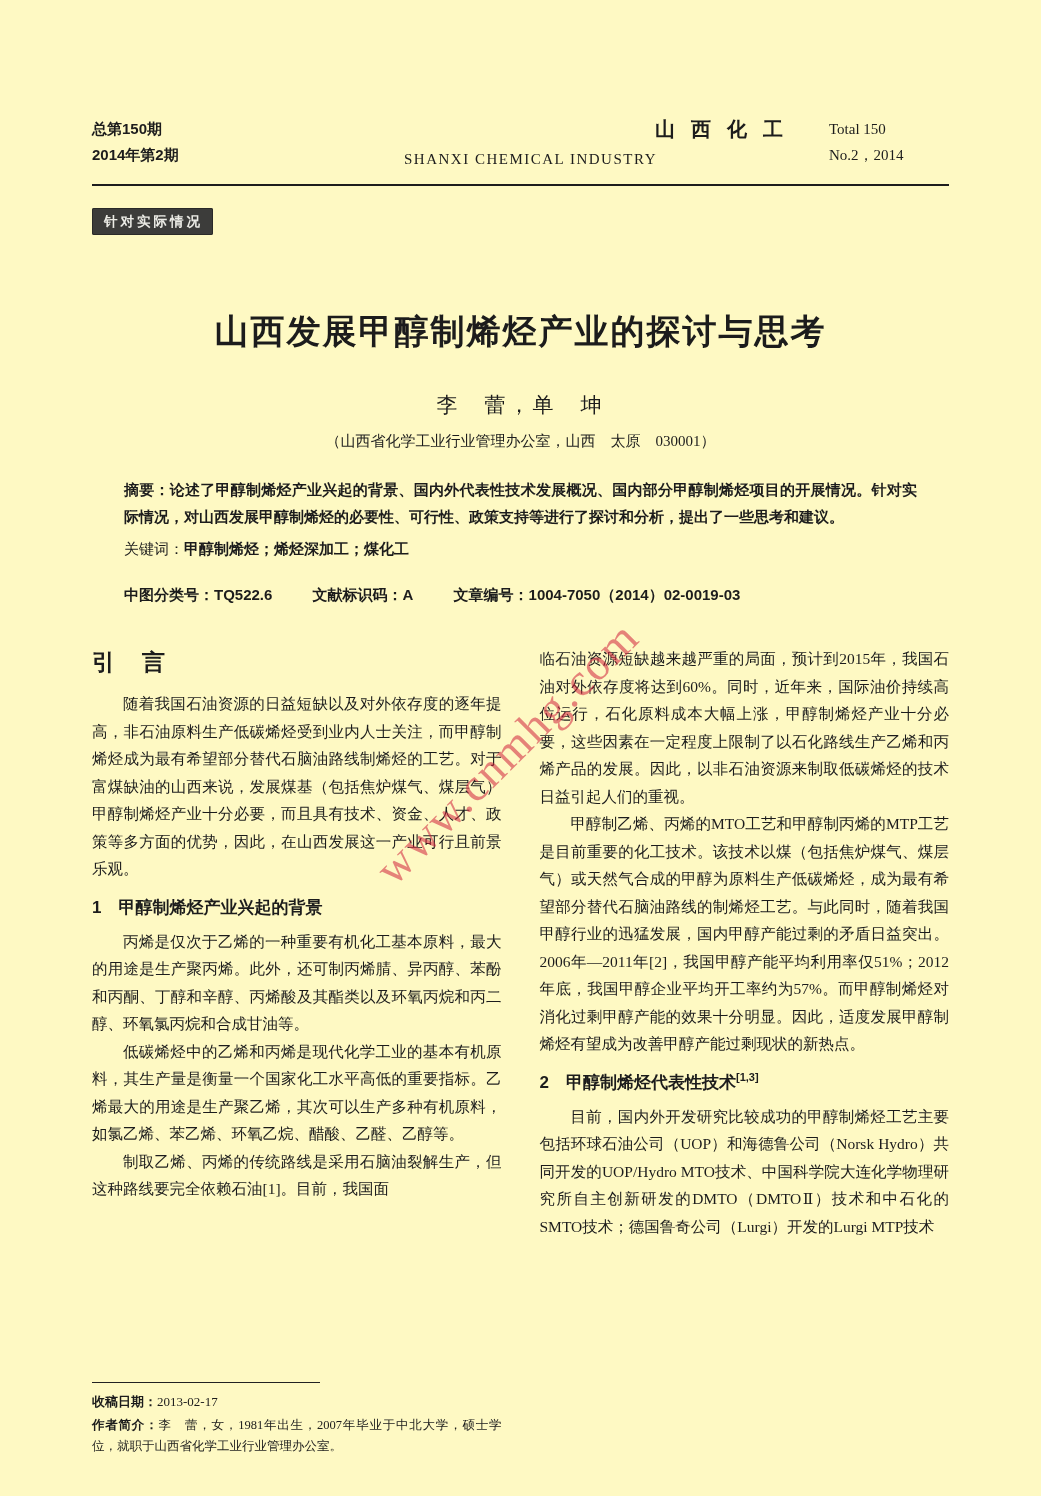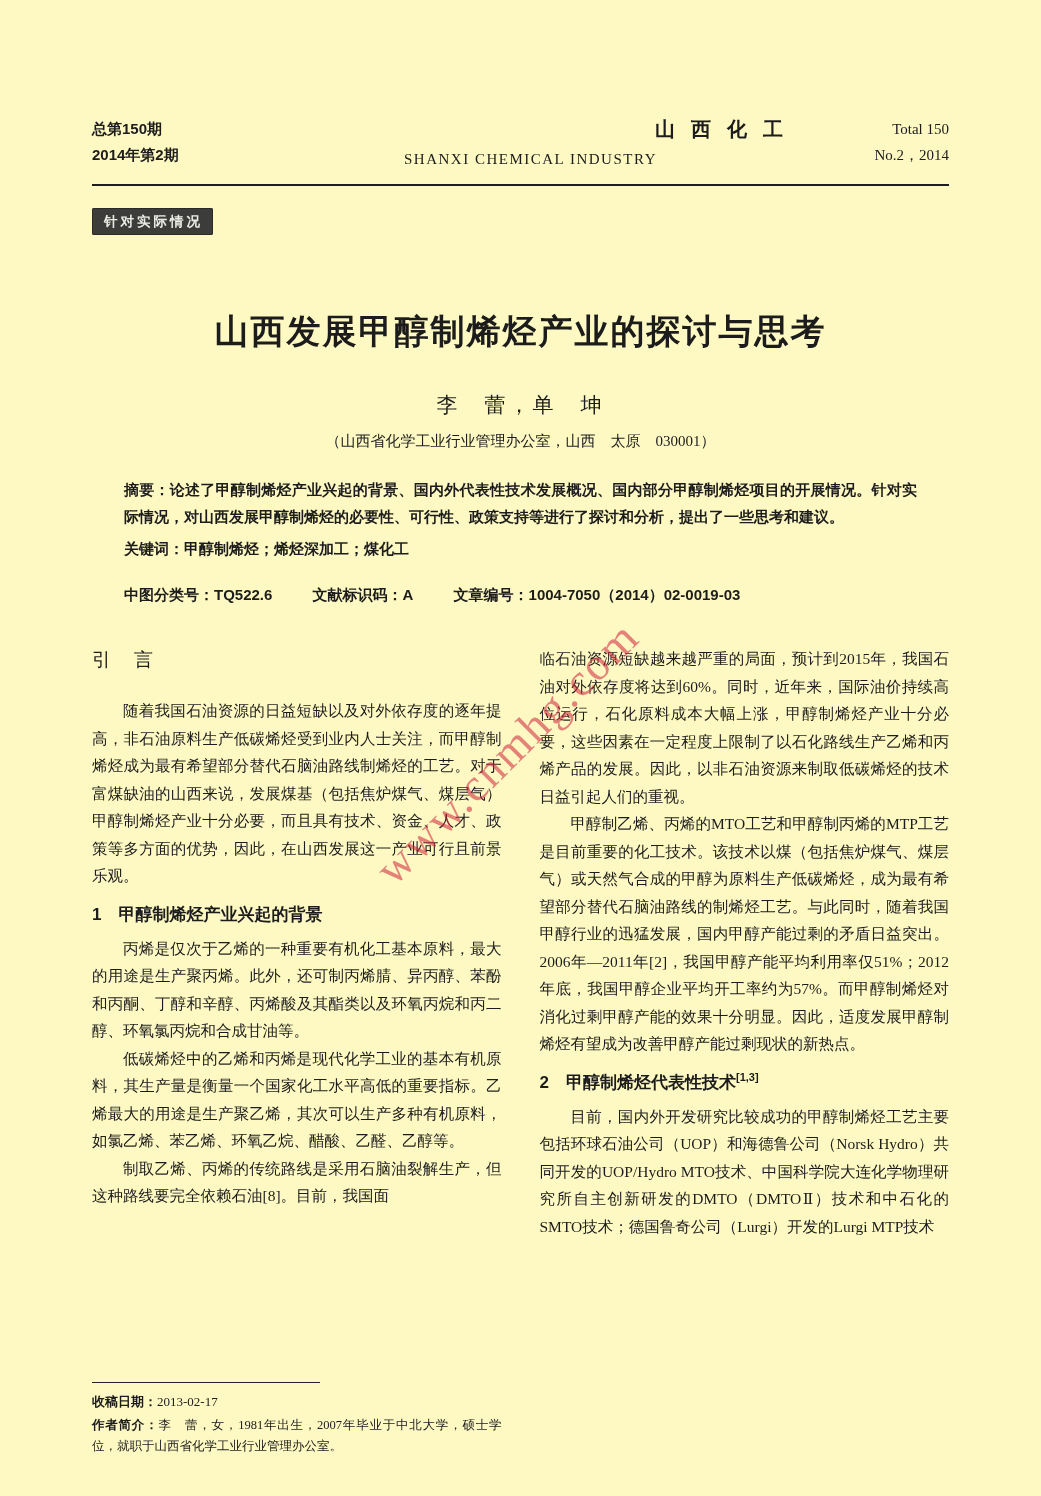--- a/index.html
+++ b/index.html
@@ -15,21 +15,21 @@
     font-family: "Liberation Serif", "DejaVu Serif", serif;
   }
   .content { padding: 116px 92px 0 92px; }
 
   
   .journal-header { display: flex; align-items: flex-start; }
   .jh-left { width: 170px; font-family: "Liberation Sans", "DejaVu Sans", sans-serif; font-weight: 700; font-size: 15px; line-height: 26px; }
   .jh-center { flex: 1; text-align: center; }
   .jh-center .cn { font-family: "Liberation Sans", "DejaVu Sans", sans-serif; font-weight: 700; font-size: 20px; letter-spacing: 16px; margin-left: 16px; text-align: right; }
   .jh-center .en { font-size: 15px; letter-spacing: 1.5px; margin-top: 8px; }
-  .jh-right { width: 150px; font-size: 15px; line-height: 26px; text-align: right; padding-left: 30px; font-family: Liberation Serif, serif; }
+  .jh-right { width: 150px; font-size: 15px; line-height: 26px; text-align: left; padding-left: 30px; font-family: Liberation Serif, serif; }
   .header-rule { height: 2px; background: #1d1d1d; margin-top: 16px; }
 
   
   .badge {
     display: inline-block;
     margin-top: 22px;
     background: #3c3c3a;
     color: #ecece6;
     font-family: "Liberation Sans", "DejaVu Sans", sans-serif;
     font-size: 13.5px;
@@ -49,33 +49,33 @@
     font-size: 34px;
     letter-spacing: 2px;
   }
   .article-authors { margin-top: 36px; text-align: center; font-size: 21px; letter-spacing: 3px; }
   .article-affiliation { margin-top: 13px; text-align: center; font-size: 15px; }
 
   
   .abstract-block { margin: 26px 32px 0 32px; font-size: 15px; line-height: 26.5px; text-align: justify; font-weight: 600; }
   .abstract-block .lbl { font-family: "Liberation Sans", "DejaVu Sans", sans-serif; font-weight: 700; }
   .keywords-line { margin: 6px 32px 0 32px; font-size: 15px; line-height: 26px; font-weight: 600; }
-  .keywords-line .lbl { font-family: "Liberation Sans", "DejaVu Sans", sans-serif; font-weight: 700; }
+  .keywords-line .lbl { font-family: "Liberation Sans", "DejaVu Sans", sans-serif; font-weight: 400; }
   .meta-line { margin: 24px 32px 0 32px; font-family: "Liberation Sans", "DejaVu Sans", sans-serif; font-weight: 700; font-size: 15px; }
   .meta-line span { display: inline-block; margin-right: 36px; }
   .meta-line span:last-child { margin-right: 0; }
 
   
   .body-columns { margin-top: 40px; display: flex; gap: 38px; align-items: stretch; min-height: 812px; }
   .col { width: 409.5px; display: flex; flex-direction: column; }
   .col p { text-indent: 2em; text-align: justify; font-size: 15.5px; line-height: 27.5px; }
   .col p.no-indent { text-indent: 0; }
   .h-intro {
     font-family: "Liberation Sans", "DejaVu Sans", sans-serif;
-    font-weight: 400; font-size: 19px; margin: 2px 0 24px 0; letter-spacing: 2px;
+    font-weight: 700; font-size: 23px; margin: 2px 0 12px 0; letter-spacing: 2px;
   }
   .h-section {
     font-family: "Liberation Sans", "DejaVu Sans", sans-serif;
     font-weight: 700; font-size: 17px; margin: 13px 0 9px 0;
   }
   .h-section sup { font-size: 11px; font-weight: 700; }
 
   
   .footnote { margin-top: auto; padding-top: 10px; }
   .footnote-rule { width: 228px; height: 1.5px; background: #222; margin-bottom: 9px; }
@@ -143,21 +143,21 @@
 
     
     <div class="body-columns">
 
       <div class="col">
         <div class="h-intro">引　言</div>
         <p>随着我国石油资源的日益短缺以及对外依存度的逐年提高，非石油原料生产低碳烯烃受到业内人士关注，而甲醇制烯烃成为最有希望部分替代石脑油路线制烯烃的工艺。对于富煤缺油的山西来说，发展煤基（包括焦炉煤气、煤层气）甲醇制烯烃产业十分必要，而且具有技术、资金、人才、政策等多方面的优势，因此，在山西发展这一产业可行且前景乐观。</p>
         <div class="h-section">1　甲醇制烯烃产业兴起的背景</div>
         <p>丙烯是仅次于乙烯的一种重要有机化工基本原料，最大的用途是生产聚丙烯。此外，还可制丙烯腈、异丙醇、苯酚和丙酮、丁醇和辛醇、丙烯酸及其酯类以及环氧丙烷和丙二醇、环氧氯丙烷和合成甘油等。</p>
         <p>低碳烯烃中的乙烯和丙烯是现代化学工业的基本有机原料，其生产量是衡量一个国家化工水平高低的重要指标。乙烯最大的用途是生产聚乙烯，其次可以生产多种有机原料，如氯乙烯、苯乙烯、环氧乙烷、醋酸、乙醛、乙醇等。</p>
-        <p>制取乙烯、丙烯的传统路线是采用石脑油裂解生产，但这种路线要完全依赖石油[8]。目前，我国面</p>
+        <p>制取乙烯、丙烯的传统路线是采用石脑油裂解生产，但这种路线要完全依赖石油[1]。目前，我国面</p>
 
         <div class="footnote">
           <div class="footnote-rule"></div>
           <div class="fn-received"><span class="lbl">收稿日期：</span><span>2013-02-17</span></div>
           <div class="fn-bio"><span class="lbl">作者简介：</span><span>李　蕾，女，1981年出生，2007年毕业于中北大学，硕士学位，就职于山西省化学工业行业管理办公室。</span></div>
         </div>
       </div>
 
       <div class="col">
         <p class="no-indent">临石油资源短缺越来越严重的局面，预计到2015年，我国石油对外依存度将达到60%。同时，近年来，国际油价持续高位运行，石化原料成本大幅上涨，甲醇制烯烃产业十分必要，这些因素在一定程度上限制了以石化路线生产乙烯和丙烯产品的发展。因此，以非石油资源来制取低碳烯烃的技术日益引起人们的重视。</p>

